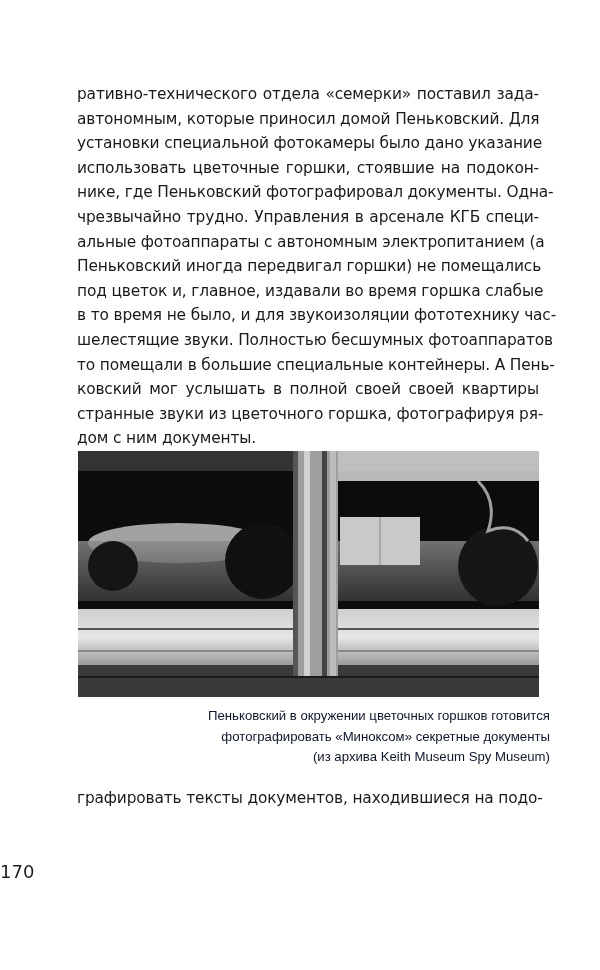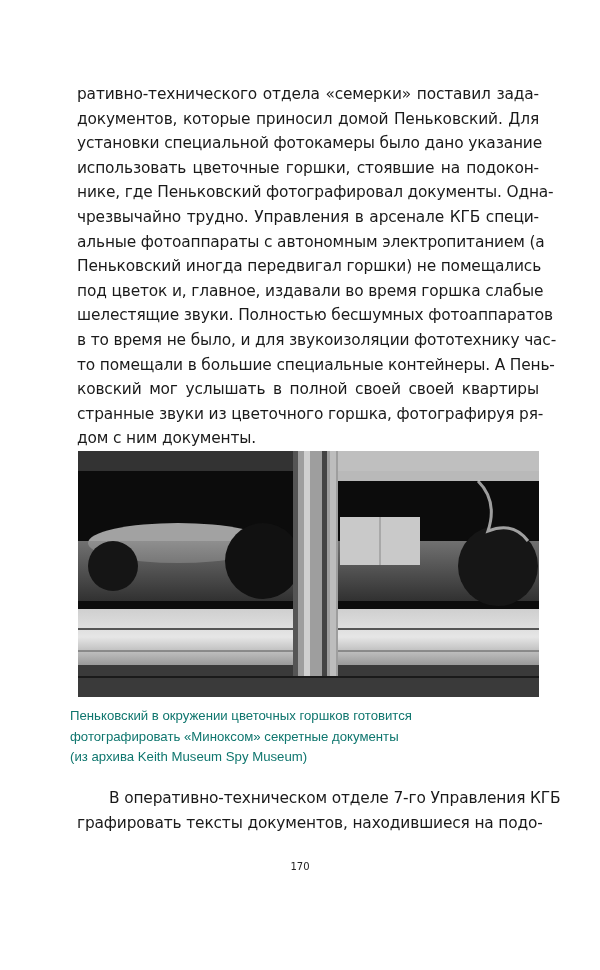--- a/index.html
+++ b/index.html
@@ -13,45 +13,45 @@
   .line { display:block; text-align:justify; text-align-last:justify; white-space:nowrap; height:24.6px; }
   .line.last { text-align-last:left; }
   .p1 { top:78px; }
   .p2 { top:782px; }
   .line.indent { padding-left:32px; }
   .photo {
     position:absolute; left:78px; top:447px; width:461px; height:246px;
     background:#111; overflow:hidden;
   }
   .caption {
-    position:absolute; left:70px; width:480px; top:702px; text-align:left;
-    font-family:"Liberation Sans", sans-serif; font-size:13.2px; line-height:20.5px; color:#0f766e;
+    position:absolute; left:70px; width:480px; top:702px; text-align:right;
+    font-family:"Liberation Sans", sans-serif; font-size:13.2px; line-height:20.5px; color:#0f172a;
   }
   .pageno {
-    position:absolute; top:857px; left:0; width:600px; text-align:center;
-    font-family:"DejaVu Sans", sans-serif; font-size:10px; color:#222;
+    position:absolute; top:857px; left:0; width:600px; text-align:left;
+    font-family:"DejaVu Sans", sans-serif; font-size:18px; color:#222;
   }
 </style>
 </head>
 <body>
 
 <div class="page">
 
   <div class="para p1">
     <span class="line">ративно-технического отдела «семерки» поставил зада-</span>
-    <span class="line">документов, которые приносил домой Пеньковский. Для</span>
+    <span class="line">автономным, которые приносил домой Пеньковский. Для</span>
     <span class="line">установки специальной фотокамеры было дано указание</span>
     <span class="line">использовать цветочные горшки, стоявшие на подокон-</span>
     <span class="line">нике, где Пеньковский фотографировал документы. Одна-</span>
     <span class="line">чрезвычайно трудно. Управления в арсенале КГБ специ-</span>
     <span class="line">альные фотоаппараты с автономным электропитанием (а</span>
     <span class="line">Пеньковский иногда передвигал горшки) не помещались</span>
     <span class="line">под цветок и, главное, издавали во время горшка слабые</span>
+    <span class="line">в то время не было, и для звукоизоляции фототехнику час-</span>
     <span class="line">шелестящие звуки. Полностью бесшумных фотоаппаратов</span>
-    <span class="line">в то время не было, и для звукоизоляции фототехнику час-</span>
     <span class="line">то помещали в большие специальные контейнеры. А Пень-</span>
     <span class="line">ковский мог услышать в полной своей своей квартиры</span>
     <span class="line">странные звуки из цветочного горшка, фотографируя ря-</span>
     <span class="line last">дом с ним документы.</span>
   </div>
 
   <div class="photo">
     <svg width="461" height="246" viewBox="0 0 461 246" xmlns="http://www.w3.org/2000/svg">
       <defs>
         <linearGradient id="sill" x1="0" y1="0" x2="0" y2="1">
@@ -89,18 +89,17 @@
     </svg>
   </div>
 
   <div class="caption">
     <div>Пеньковский в окружении цветочных горшков готовится</div>
     <div>фотографировать «Миноксом» секретные документы</div>
     <div>(из архива Keith Museum Spy Museum)</div>
   </div>
 
   <div class="para p2">
-    <span class="line indent">В оперативно-техническом отделе 7-го Управления КГБ</span>
     <span class="line">графировать тексты документов, находившиеся на подо-</span>
   </div>
 
   <div class="pageno">170</div>
 </div>
 
 </body></html>

